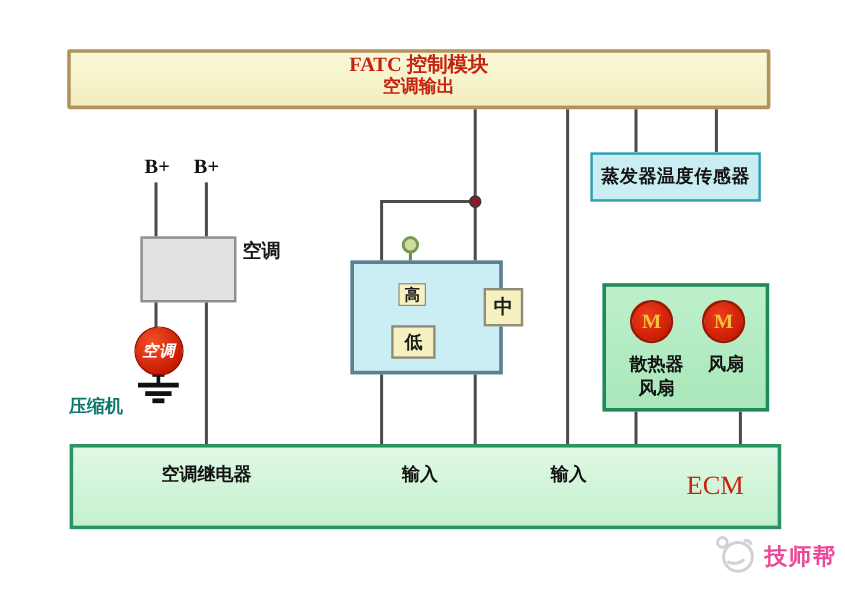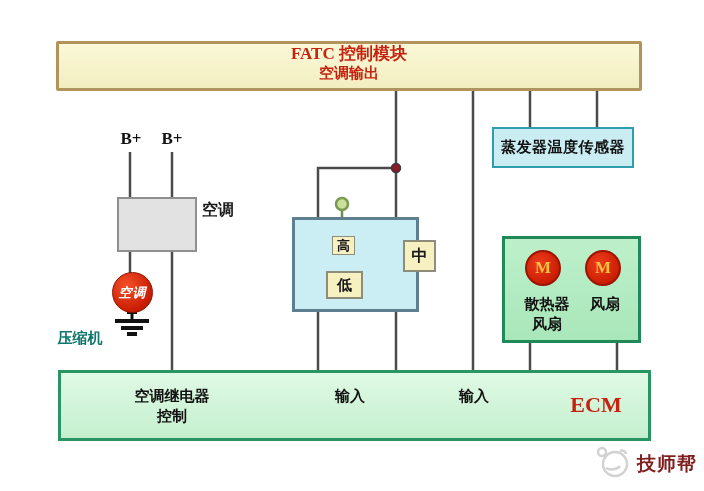--- a/index.html
+++ b/index.html
@@ -63,24 +63,24 @@
 
   
   .ecm-box{left:58px;top:370px;width:593px;height:71px;background:linear-gradient(#e0f9e5,#c4f0ce);
            border:3px solid #2a9563;}
   .ecm-label{top:386px;text-align:center;font-weight:bold;font-size:15px;color:#111;line-height:20px;}
   .ecm-label span{display:block;}
   .ecm-l1{left:112px;width:120px;}
   .ecm-l2{left:290px;width:120px;}
   .ecm-l3{left:424px;width:100px;}
   .ecm-name{left:556px;top:392px;width:80px;text-align:center;
-            font-family:"Liberation Serif",serif;font-weight:bold;font-size:22px;color:#c52310;}
-
-  
-  .wm-text{left:637px;top:451px;width:64px;font-weight:bold;font-size:19px;color:#7f1d1d;letter-spacing:1px;}
+            font-family:"Liberation Serif",serif;font-weight:normal;font-size:22px;color:#c52310;}
+
+  
+  .wm-text{left:637px;top:451px;width:64px;font-weight:bold;font-size:19px;color:#ec4899;letter-spacing:1px;}
 </style>
 </head>
 <body>
 
 <div class="canvas">
 
   <svg class="wires" viewBox="0 0 704 491">
     <g stroke="#4b4b4b" stroke-width="2.5" fill="none">
 
       <path d="M130 152 V207"></path>
@@ -214,21 +214,20 @@
     <span>散热器</span>
     <span>风扇</span>
   </div>
   <div class="abs fan-label fan-label-right">
     <span>风扇</span>
   </div>
 
   <div class="abs ecm-box"></div>
   <div class="abs ecm-label ecm-l1">
     <span>空调继电器</span>
-    <span>控制</span>
   </div>
   <div class="abs ecm-label ecm-l2">
     <span>输入</span>
   </div>
   <div class="abs ecm-label ecm-l3">
     <span>输入</span>
   </div>
   <div class="abs ecm-name">ECM</div>
 
   <div class="abs wm-text">技师帮</div>

